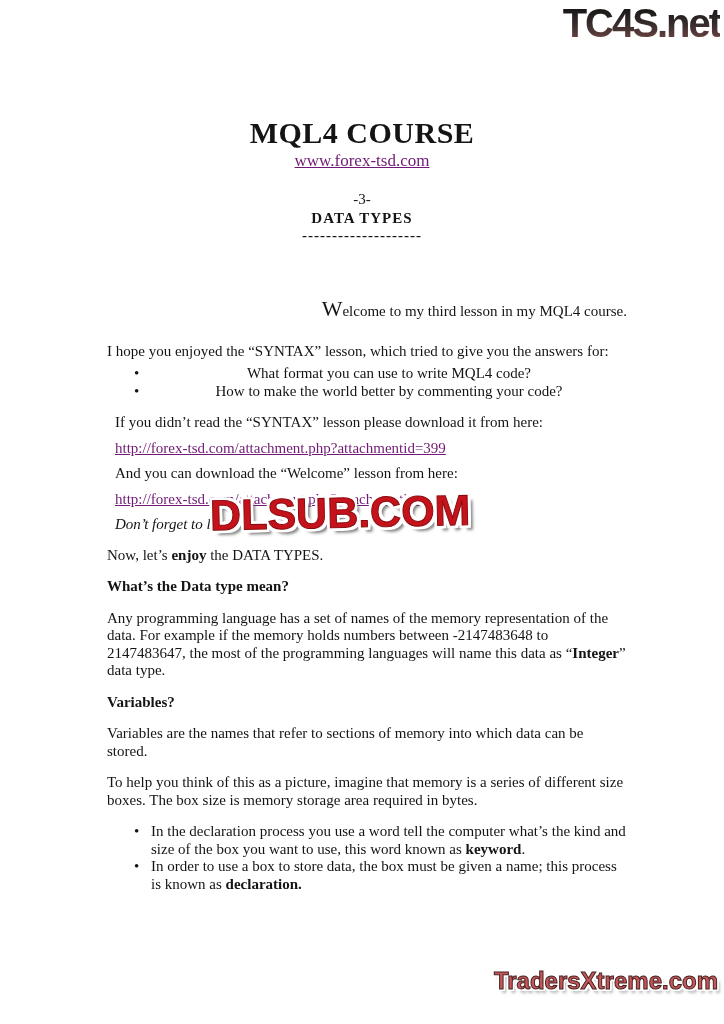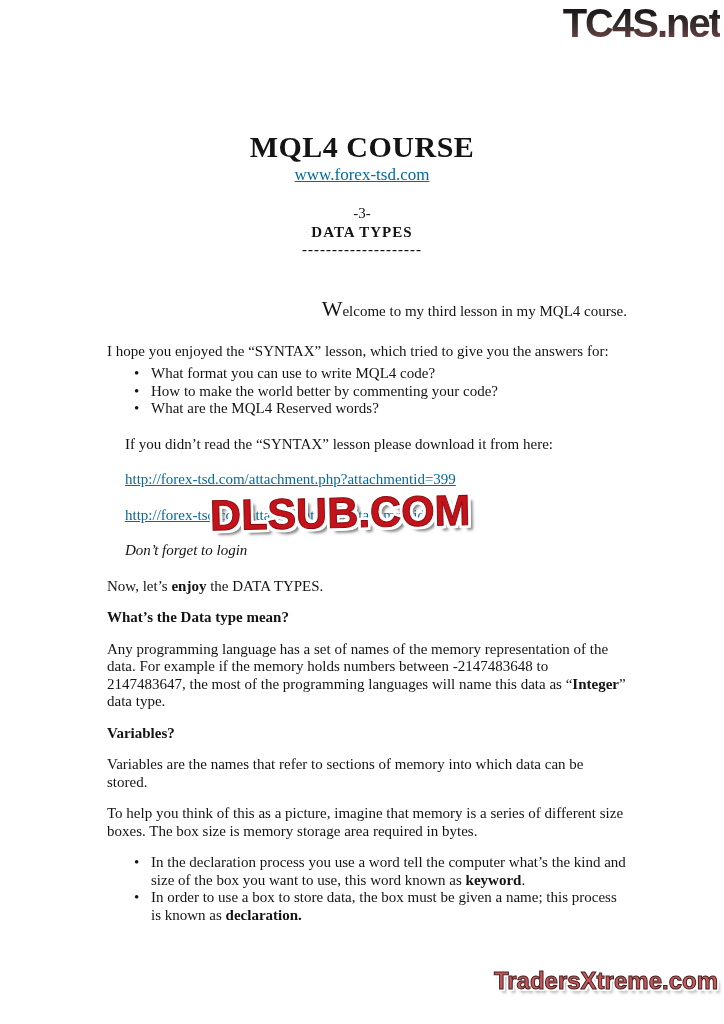--- a/index.html
+++ b/index.html
@@ -16,44 +16,44 @@
   .top-logo{
     position:absolute;top:0px;right:4px;
     font-family:"Liberation Sans","DejaVu Sans",sans-serif;
     font-weight:900;font-size:40px;letter-spacing:-2px;line-height:46px;
     background:linear-gradient(180deg,#161414 15%,#3a2e2e 55%,#7a4a48 95%);
     -webkit-background-clip:text;background-clip:text;
     color:transparent;
   }
 
   
-  .title-block{position:absolute;top:130px;left:0;width:100%;text-align:center;}
+  .title-block{position:absolute;top:116px;left:0;width:100%;text-align:center;}
   .doc-title{font-size:30px;font-weight:bold;letter-spacing:0.5px;line-height:34px;margin:0;}
   .byline{font-size:17px;line-height:21px;margin:0;}
   .site-link{font-size:17px;line-height:21px;}
-  a.link{color:#0369a1;text-decoration:underline;}
+  a.link{color:#701a75;text-decoration:underline;}
   .lesson-no{font-size:15px;line-height:18px;margin-top:19px;}
   .lesson-title{font-size:15px;font-weight:bold;letter-spacing:1px;line-height:20px;}
   .divider{font-size:15px;font-weight:bold;line-height:14px;letter-spacing:1px;}
 
   
   .content{
     position:absolute;left:107px;top:300px;width:520px;
     font-size:15px;line-height:17.5px;
   }
   .content p{margin:0 0 14px 0;}
   p.intro{margin-bottom:22px;text-align:right;}
   .dropcap{font-size:22px;}
   p.no-gap{margin-bottom:2px;}
   ul.blist{margin:0 0 14px 0;padding:0 0 0 44px;list-style:none;}
   ul.blist li{position:relative;}
   ul.blist li::before{content:"\2022";position:absolute;left:-17px;font-size:15px;}
-  ul.blist.spaced{margin-top:5px;}
+  ul.blist.spaced{margin-top:5px;text-align:center;}
   .dl-block{margin:0 0 13px 0;}
-  .dl-block div{margin:18px;}
+  .dl-block div{margin:8px;}
   .italic{font-style:italic;}
   b{font-weight:bold;}
   .h-bold{font-weight:bold;margin:0 0 14px 0;}
 
   
   .watermark{
     position:absolute;left:210px;top:487px;width:306px;height:50px;
     font-family:"Liberation Sans","DejaVu Sans",sans-serif;
     font-weight:900;font-size:43px;line-height:50px;letter-spacing:0px;
     color:#c6121a;
@@ -102,26 +102,26 @@
   </div>
 
   <div class="content">
 
     <p class="intro"><span class="dropcap">W</span><span>elcome to my third lesson in my MQL4 course.</span></p>
 
     <p class="no-gap">I hope you enjoyed the “SYNTAX” lesson, which tried to give you the answers for:</p>
     <ul class="blist spaced">
       <li>What format you can use to write MQL4 code?</li>
       <li>How to make the world better by commenting your code?</li>
-      <li>What are the MQL4 Reserved words?</li>
     </ul>
 
     <div class="dl-block">
       <div>If you didn’t read the “SYNTAX” lesson please download it from here:</div>
       <div><a href="#" class="link">http://forex-tsd.com/attachment.php?attachmentid=399</a></div>
+      <div>And you can download the “Welcome” lesson from here:</div>
       <div><a href="#" class="link">http://forex-tsd.com/attachment.php?attachmentid=</a></div>
       <div class="italic">Don’t forget to login</div>
     </div>
 
     <p><span>Now, let’s </span><b>enjoy</b><span> the DATA TYPES.</span></p>
 
     <p class="h-bold">What’s the Data type mean?</p>
 
     <p><span>Any programming language has a set of names of the memory representation of the data. For example if the memory holds numbers between -2147483648 to 2147483647, the most of the programming languages will name this data as “</span><b>Integer</b><span>” data type.</span></p>
 

